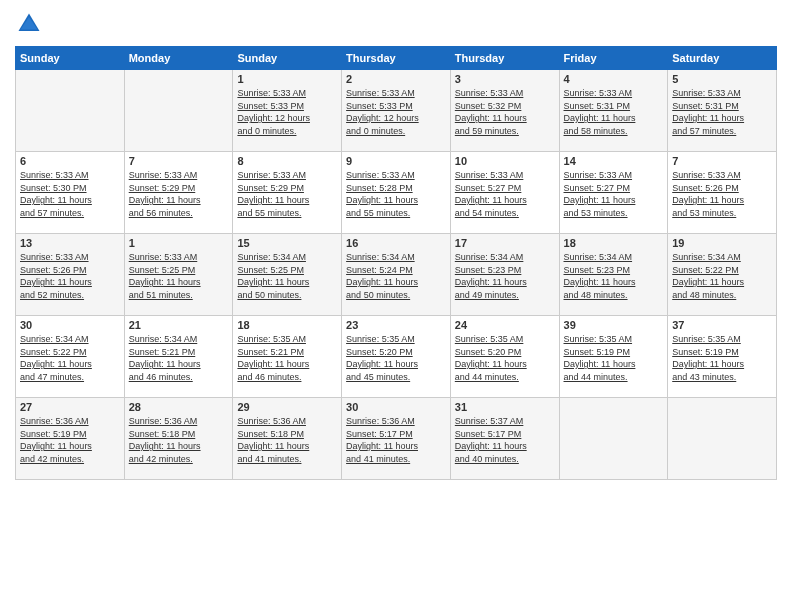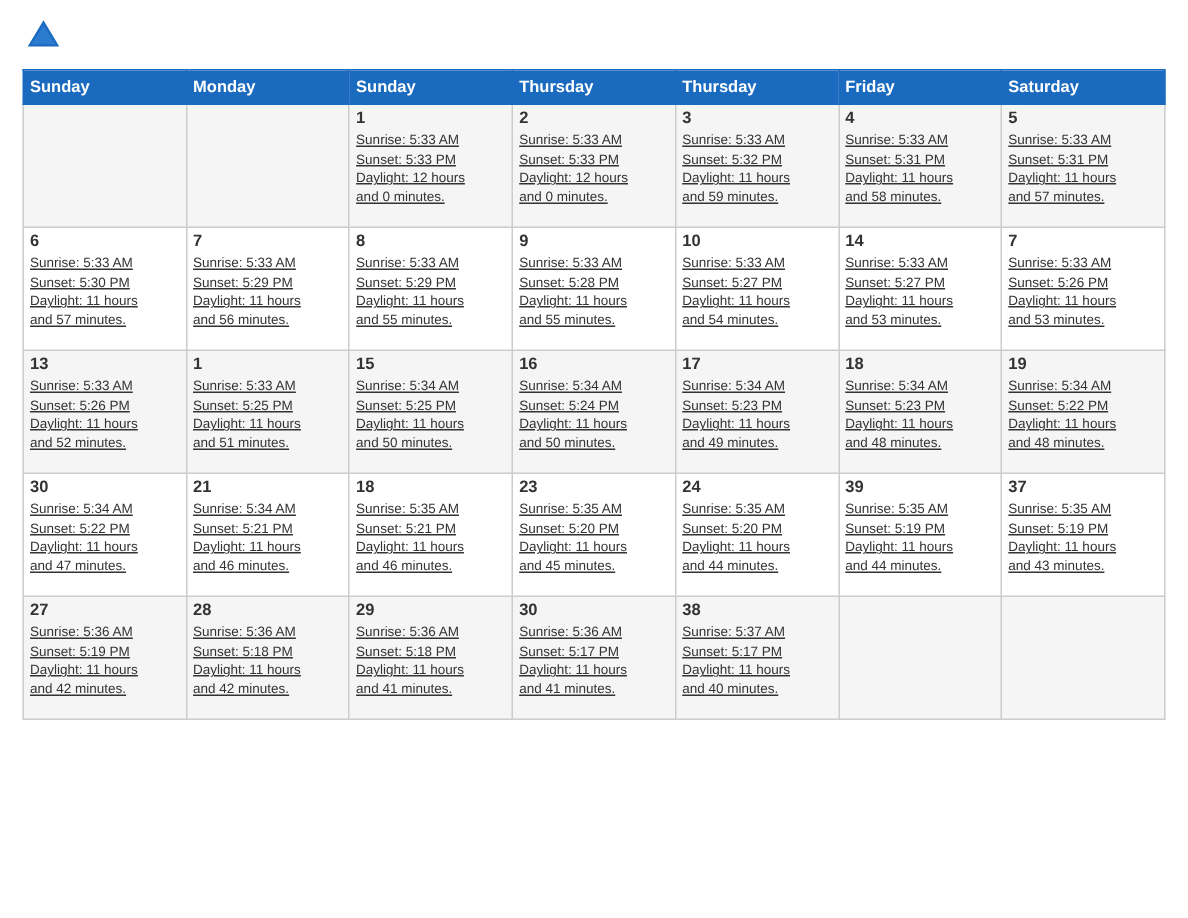--- a/index.html
+++ b/index.html
@@ -340,21 +340,21 @@
 and 41 minutes.</div>
           </td>
           <td>
             <div class="day-number">30</div>
             <div class="day-info" style="white-space: pre-line;">Sunrise: 5:36 AM
 Sunset: 5:17 PM
 Daylight: 11 hours
 and 41 minutes.</div>
           </td>
           <td>
-            <div class="day-number">38</div>
+            <div class="day-number">31</div>
             <div class="day-info" style="white-space: pre-line;">Sunrise: 5:37 AM
 Sunset: 5:17 PM
 Daylight: 11 hours
 and 40 minutes.</div>
           </td>
           <td></td>
           <td></td>
         </tr>
       </tbody>
   </table>

